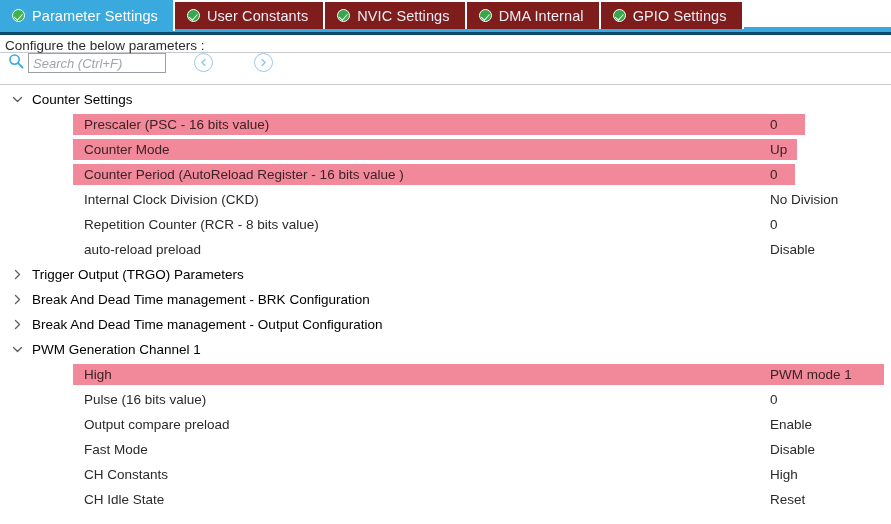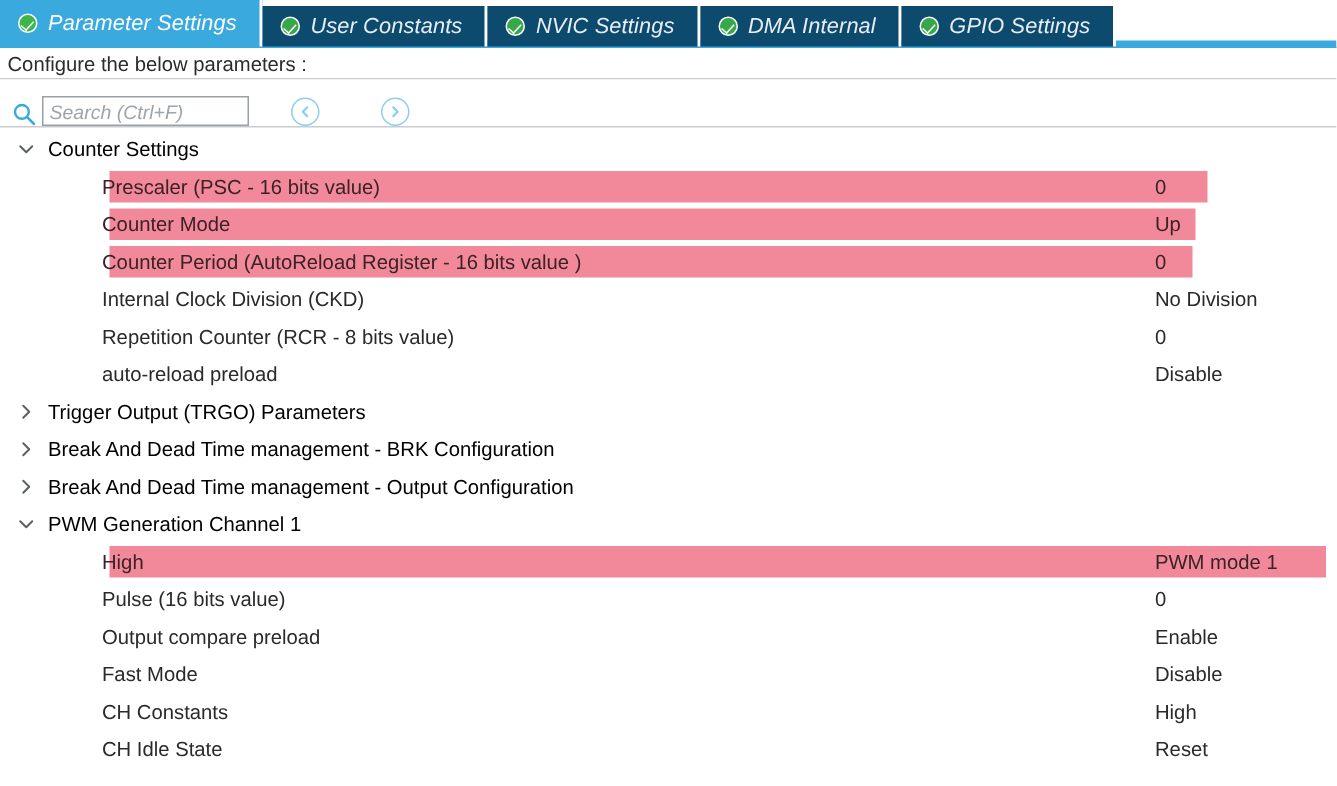--- a/index.html
+++ b/index.html
@@ -38,21 +38,21 @@
     background: #3aa9de;
   }
   .tab {
     position: relative;
     z-index: 2;
     display: flex;
     align-items: center;
     gap: 7px;
     padding: 0 15px 0 12px;
     height: 27px;
-    background: #0c4a6e;
+    background: #7f1d1d;
     color: #e9eef4;
     font-size: 14.5px;
     letter-spacing: 0.1px;
     border-right: 2px solid #ffffff;
     box-sizing: border-box;
     cursor: default;
     white-space: nowrap;
   }
   .tab.active {
     background: #3aa9de;
@@ -87,30 +87,30 @@
 
   
   .instruction {
     height: 22px;
     line-height: 22px;
     padding-left: 5px;
     font-size: 13.5px;
     color: #2b2b2b;
     background: #ffffff;
     border-bottom: 1px solid #c8ccd0;
-    border-top: 1px solid #0c4a6e;
+    border-top: 4px solid #0c4a6e;
     box-sizing: border-box;
   }
 
   
   .searchrow {
     position: relative;
     height: 32px;
     display: flex;
-    align-items: flex-end;
+    align-items: flex-start;
     padding-left: 8px;
     border-bottom: 1px solid #c8ccd0;
     box-sizing: border-box;
     background: #ffffff;
   }
   .search-icon {
     width: 16px;
     height: 16px;
     position: relative;
     flex: 0 0 auto;
@@ -182,21 +182,21 @@
     height: 25px;
     display: flex;
     align-items: center;
     position: relative;
     font-size: 13.5px;
     color: #2a2a2a;
     cursor: default;
   }
   .paramrow .pl-name {
     position: absolute;
-    left: 68px;
+    left: 84px;
     top: 0;
     height: 25px;
     line-height: 25px;
     white-space: nowrap;
   }
   .paramrow .pl-value {
     position: absolute;
     left: 770px;
     top: 0;
     height: 25px;
@@ -216,21 +216,21 @@
   .paramrow.highlight .pl-name,
   .paramrow.highlight .pl-value { color: #3b2226; }
 </style>
 </head>
 <body>
 
 <div id="app">
 
   <div class="tabbar">
     <div class="tabbar-underline"></div>
-    <div id="tabs-host" style="display:flex;align-items:flex-end;position:relative;z-index:2;font-style:italic;">
+    <div id="tabs-host" style="display:flex;align-items:center;position:relative;z-index:2;">
         <div class="tab active">
           <span class="tab-check"></span>
           <span>Parameter Settings</span>
         </div>
         <div class="tab">
           <span class="tab-check"></span>
           <span>User Constants</span>
         </div>
         <div class="tab">
           <span class="tab-check"></span>

